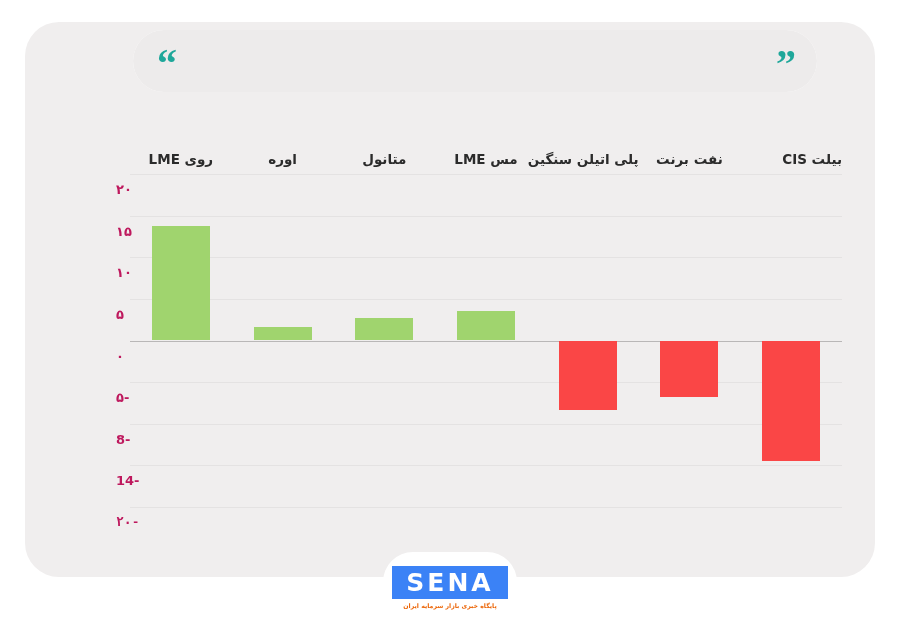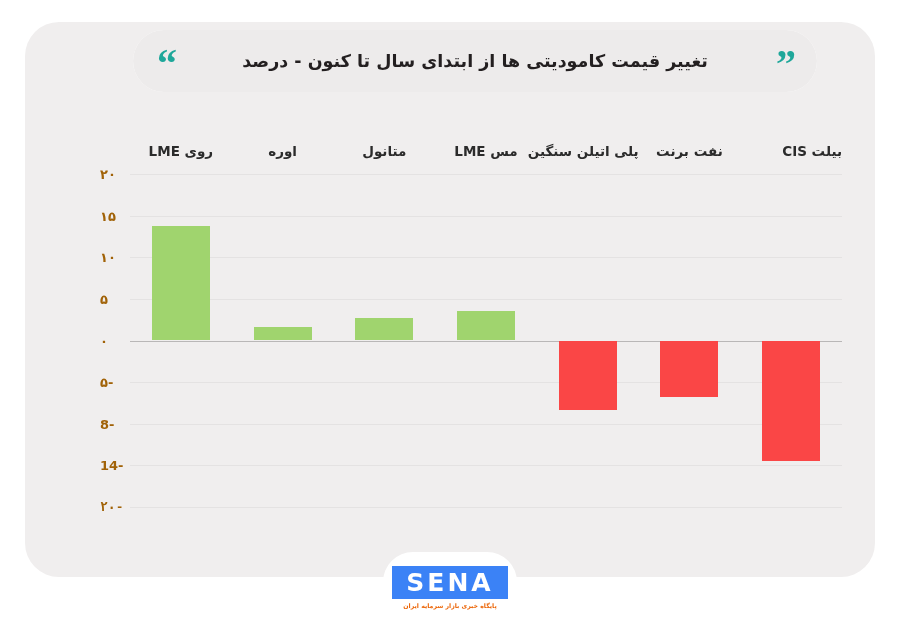--- a/index.html
+++ b/index.html
@@ -86,21 +86,21 @@
   
   #cat-row{
     position:absolute;
     left:105px;top:120px;
     width:712px;height:32px;
     display:flex;
     flex-direction:row-reverse; 
   }
   .cat-label{
     position:absolute;
-    top:0;
+    top:8px;
     text-align:center;
     font-size:13.5px;
     font-weight:bold;
     color:#2b2b2b;
     direction:rtl;
     white-space:nowrap;
     line-height:18px;
   }
 
   
@@ -116,29 +116,30 @@
     background:#e4e2e2;
   }
   .zeroline{
     position:absolute;
     left:0;width:100%;
     height:1.5px;
     background:#b9b7b7;
   }
   .ytick{
     position:absolute;
-    right:696px;
+    right:680px;
     width:46px;
     text-align:left;
     font-size:13px;
-    color:#a16207;
+    color:#be185d;
     font-weight:bold;
     transform:translateY(-50%);
     direction:rtl;
     white-space:nowrap;
+    margin-top:15px;
   }
 
   
   .bar{
     position:absolute;
     border:0;
   }
   .bar.pos{background:#a0d46e;}
   .bar.neg{background:#fa4646;}
 
@@ -220,21 +221,20 @@
           <div class="bar pos" title="متانول: 2.7" style="left: 225.286px; top: 144.023px; width: 58px; height: 22.4775px; background: rgb(160, 212, 110);"></div>
           <div class="bar pos" title="اوره: 1.6" style="left: 123.571px; top: 153.18px; width: 58px; height: 13.32px; background: rgb(160, 212, 110);"></div>
           <div class="bar pos" title="روی LME: 13.7" style="left: 21.8571px; top: 52.4475px; width: 58px; height: 114.052px; background: rgb(160, 212, 110);"></div>
         </div>
 
     </div>
 
     <div id="notch-top"></div>
     <div id="title-pill">
       <span class="quote" id="quote-open">“</span>
-      <span id="chart-title">تغییر قیمت کامودیتی ها از ابتدای سال تا کنون - درصد</span>
       <span class="quote" id="quote-close">”</span>
     </div>
 
   </div>
 
   <div id="notch-bottom"></div>
   <div id="logo-box">
     <div id="logo-mark">
       <span id="logo-text">SENA</span>
     </div>

